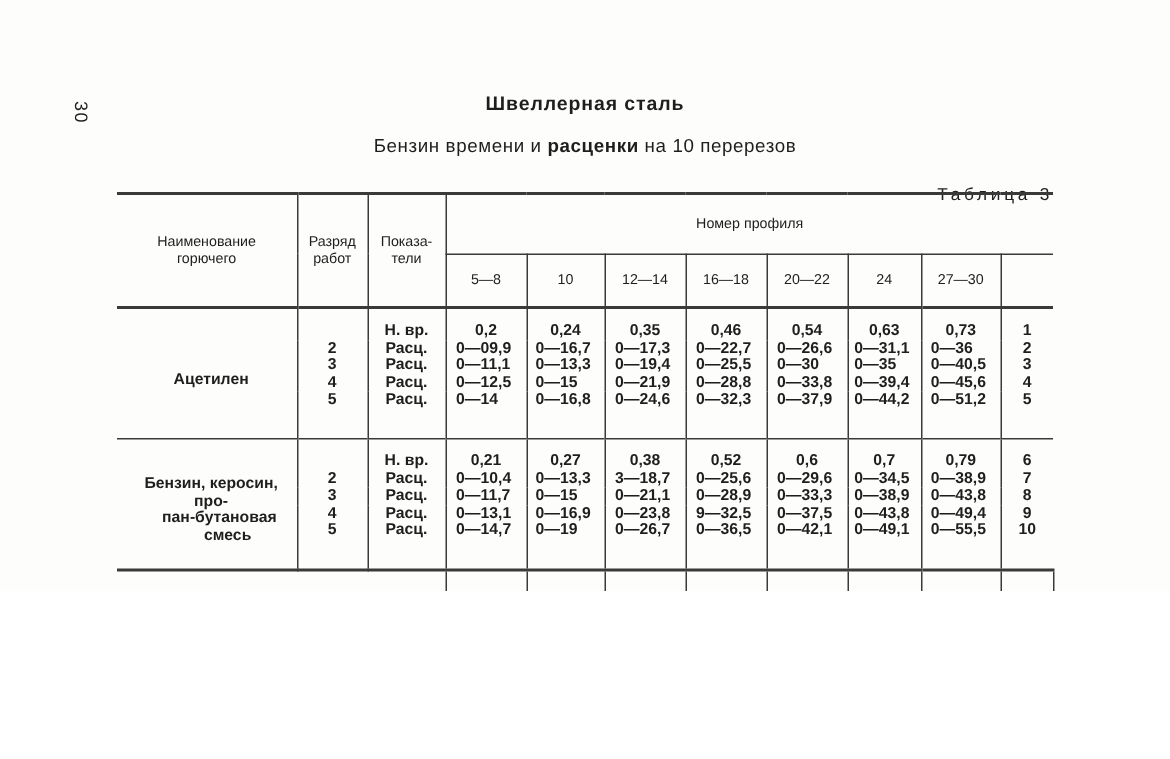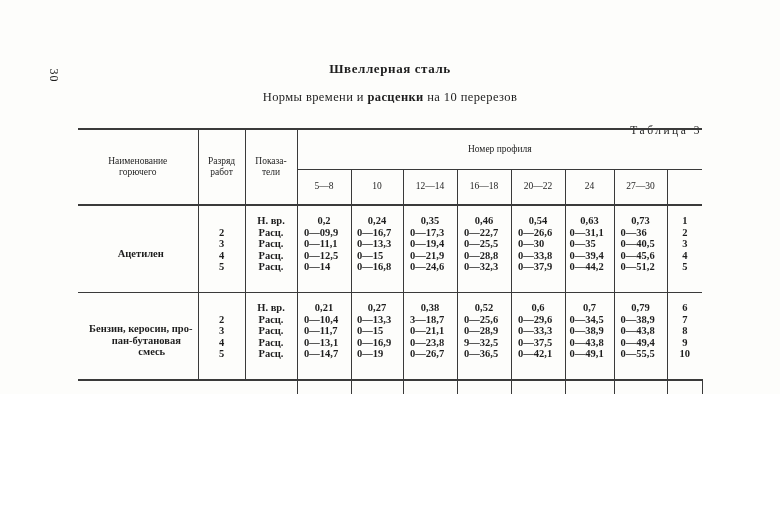--- a/index.html
+++ b/index.html
@@ -3,21 +3,21 @@
 <meta charset="utf-8">
 <style>
   :root{
     --ink:#1e1e1e;
     --line:#3a3a3a;
     --paper:#fdfdfb;
   }
   html,body{margin:0;padding:0;background:#ffffff;}
   .page{
     position:relative;width:780px;height:394px;background:var(--paper);
-    font-family:Liberation Serif, serif;color:var(--ink);overflow:hidden;
+    font-family:Liberation Sans, sans-serif;color:var(--ink);overflow:hidden;
   }
   .page-number{
     position:absolute;left:46px;top:68px;font-size:12px;
     transform:rotate(90deg);transform-origin:center;letter-spacing:1px;
   }
   .doc-title{
     position:absolute;top:61px;left:0;width:780px;text-align:center;
     font-weight:bold;font-size:13px;letter-spacing:0.6px;
   }
   .doc-subtitle{
@@ -60,21 +60,21 @@
 </style>
 </head>
 <body>
 
 <div class="page">
 
   <div class="page-number">30</div>
 
   <div class="doc-title">Швеллерная сталь</div>
 
-  <div class="doc-subtitle"><span>Нормы времени и </span><b>расценки</b><span> на 10 перерезов</span></div>
+  <div class="doc-subtitle"><span>Бензин времени и </span><b>расценки</b><span> на 10 перерезов</span></div>
 
   <div class="table-caption">Таблица 3</div>
 
   <table class="norms">
     <colgroup>
       <col style="width:120px">
         <col style="width:47px">
         <col style="width:52px">
       <col style="width:54px">
         <col style="width:52px">

